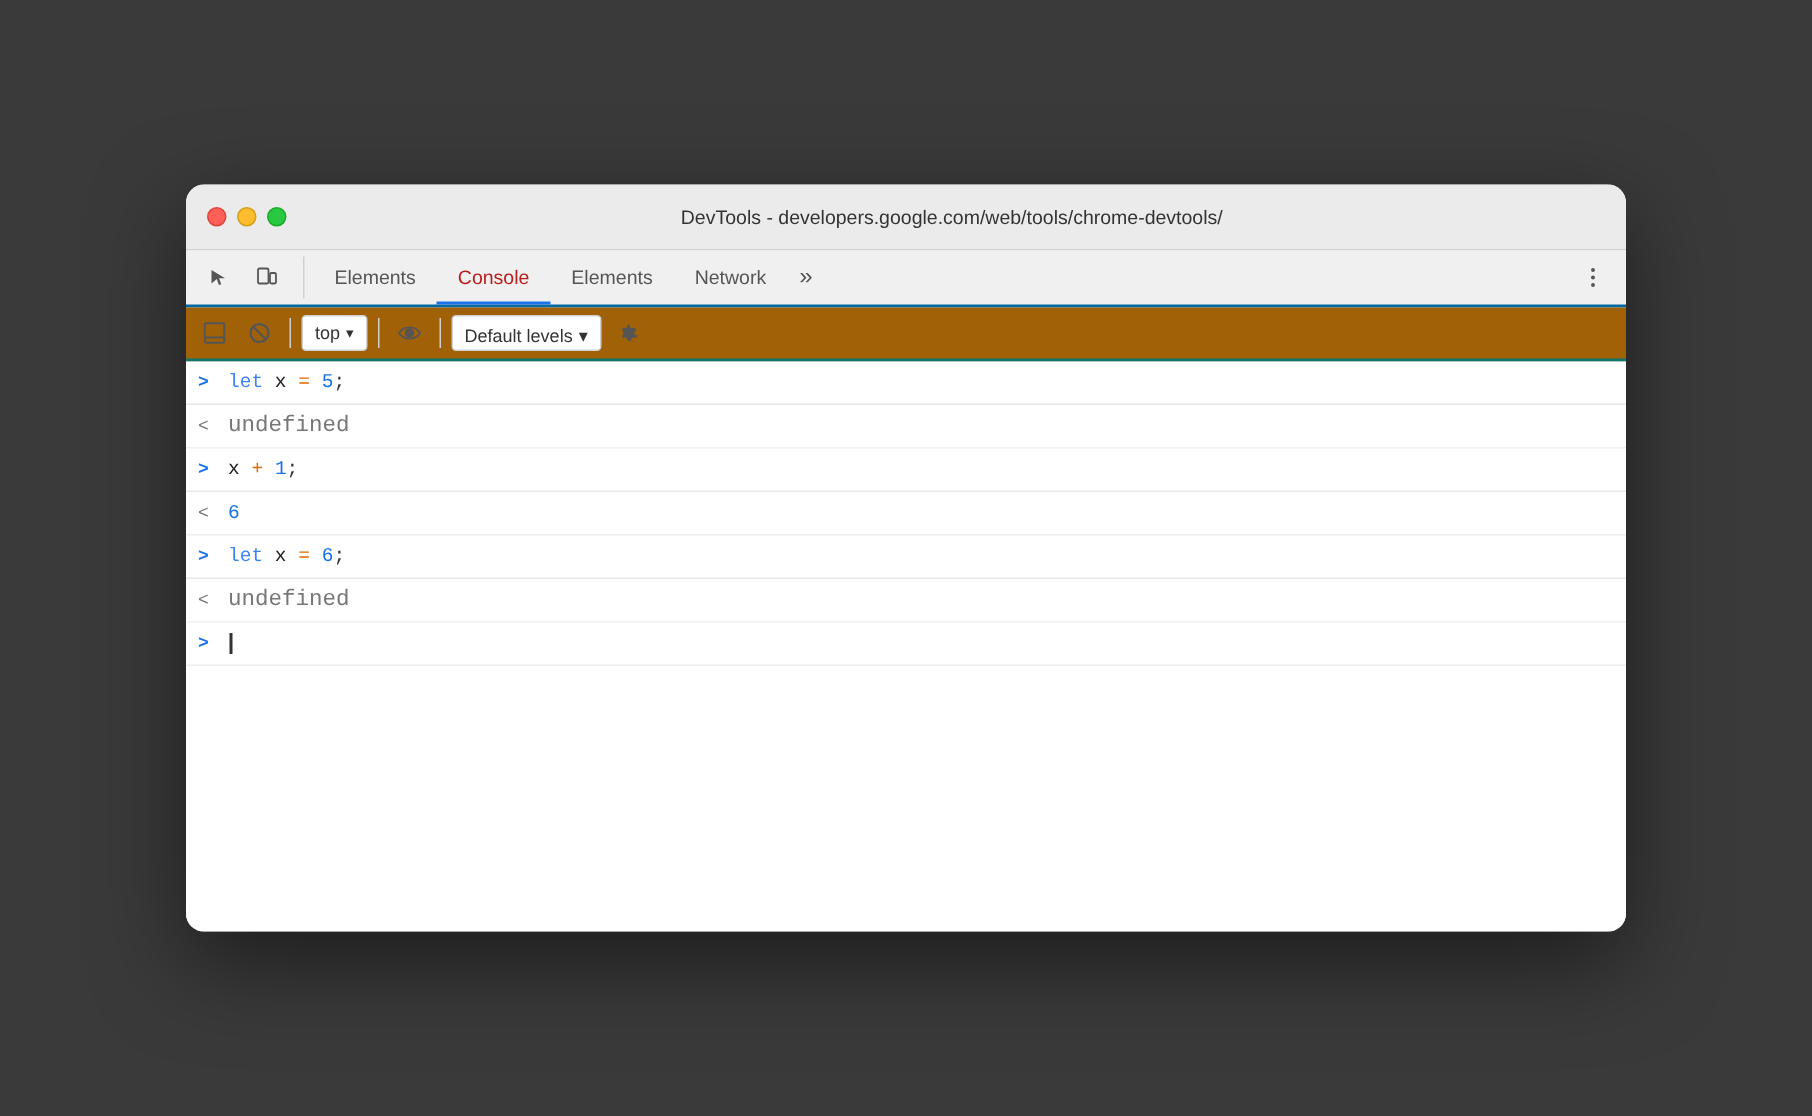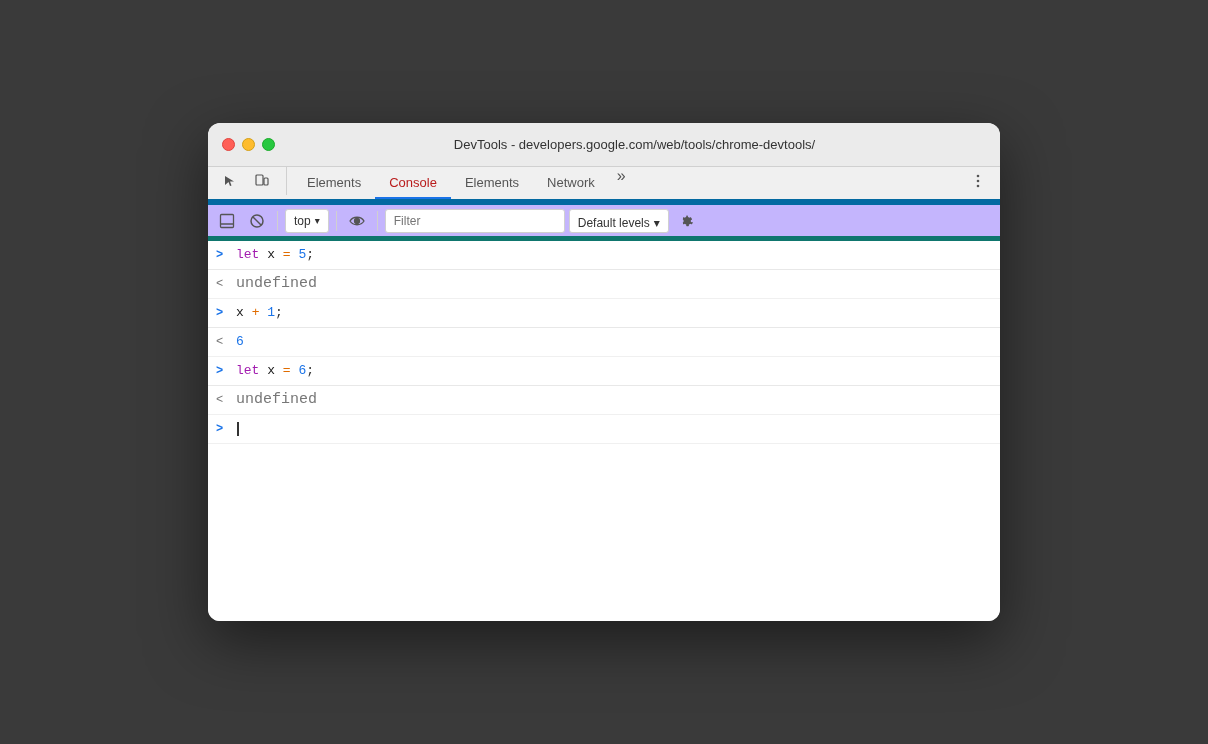--- a/index.html
+++ b/index.html
@@ -8,21 +8,21 @@
       background: #3a3a3a;
       display: flex;
       justify-content: center;
       align-items: center;
       width: 1208px;
       height: 744px;
       font-family: -apple-system, BlinkMacSystemFont, 'Helvetica Neue', sans-serif;
     }
 
     .window {
-      width: 792px;
+      width: 960px;
       background: #f0f0f0;
       border-radius: 12px;
       box-shadow: 0 20px 60px rgba(0,0,0,0.5);
       overflow: hidden;
     }
 
     
     .title-bar {
       background: #ebebeb;
       border-bottom: 1px solid #d0d0d0;
@@ -53,24 +53,24 @@
       flex: 1;
       text-align: center;
       font-size: 13px;
       color: #333;
       font-weight: 500;
     }
 
     
     .tab-bar {
       background: #f0f0f0;
-      border-bottom: 6px solid #0369a1;
+      border-bottom: 2px solid #0369a1;
       height: 38px;
       display: flex;
-      align-items: flex-start;
+      align-items: center;
       padding: 0 8px;
     }
 
     .tab-bar-left-icons {
       display: flex;
       align-items: center;
       gap: 4px;
       padding-right: 10px;
       border-right: 1px solid #d0d0d0;
       margin-right: 6px;
@@ -116,22 +116,22 @@
 
     .tab-bar-right {
       margin-left: auto;
       display: flex;
       align-items: center;
       gap: 6px;
     }
 
     
     .console-toolbar {
-      background: #c4b5fd;
-      border-bottom: 5px solid #0f766e;
+      background: #a16207;
+      border-bottom: 2px solid #0f766e;
       height: 36px;
       display: flex;
       align-items: center;
       padding: 0 6px;
       gap: 4px;
     }
 
     .toolbar-icon {
       width: 26px;
       height: 26px;
@@ -230,21 +230,21 @@
 
     .prompt {
       color: #777;
       margin-right: 8px;
       font-size: 12px;
       min-width: 12px;
     }
 
     .prompt-right { color: #1a73e8; font-weight: bold; }
 
-    .code-kw { color: #a21caf; font-weight: normal; } 
+    .code-kw { color: #3b82f6; font-weight: normal; } 
     .code-var { color: #1a1a1a; }
     .code-op { color: #e06c00; } 
     .code-num { color: #1a73e8; } 
     .code-punc { color: #333; }
 
     .result-line {
       color: #777;
       font-size: 15px;
     }
 
@@ -359,21 +359,20 @@
 
     <div class="toolbar-icon eye-icon">
       <svg viewBox="0 0 16 16" width="16" height="16" fill="none" stroke="#555" stroke-width="1.3">
         <path d="M1 8 C4 3, 12 3, 15 8 C12 13, 4 13, 1 8Z"></path>
         <circle cx="8" cy="8" r="2.5" fill="#555"></circle>
       </svg>
     </div>
 
     <div class="toolbar-sep"></div>
 
-    <input class="filter-input" type="text" placeholder="Filter" style="">
 
     <div class="levels-btn">
       <span>Default levels</span>
       <span>▾</span>
     </div>
 
     <div class="gear-btn">
       <svg viewBox="0 0 16 16" width="16" height="16" fill="#555">
         <path d="M8 5.5a2.5 2.5 0 100 5 2.5 2.5 0 000-5zm0 4a1.5 1.5 0 110-3 1.5 1.5 0 010 3z"></path>
         <path d="M13.7 9.3l-.9-.5c.1-.5.1-1.1 0-1.6l.9-.5c.3-.2.4-.5.3-.8L13 4.6c-.2-.3-.5-.4-.8-.3l-.9.5c-.4-.3-.9-.6-1.4-.7V3c0-.3-.3-.6-.6-.6H8.8c-.3 0-.6.3-.6.6v1.1c-.5.1-1 .4-1.4.7l-.9-.5c-.3-.1-.6 0-.8.3L4.9 5.9c-.2.3-.1.6.2.8l.9.5c-.1.5-.1 1.1 0 1.6l-.9.5c-.3.2-.4.5-.2.8L5.1 11c.2.3.5.4.8.3l.9-.5c.4.3.9.6 1.4.7V12.6c0 .3.3.6.6.6h1.5c.3 0 .6-.3.6-.6V11.5c.5-.1 1-.4 1.4-.7l.9.5c.3.1.6 0 .8-.3l.9-1.2c.1-.3 0-.6-.2-.5z"></path>

